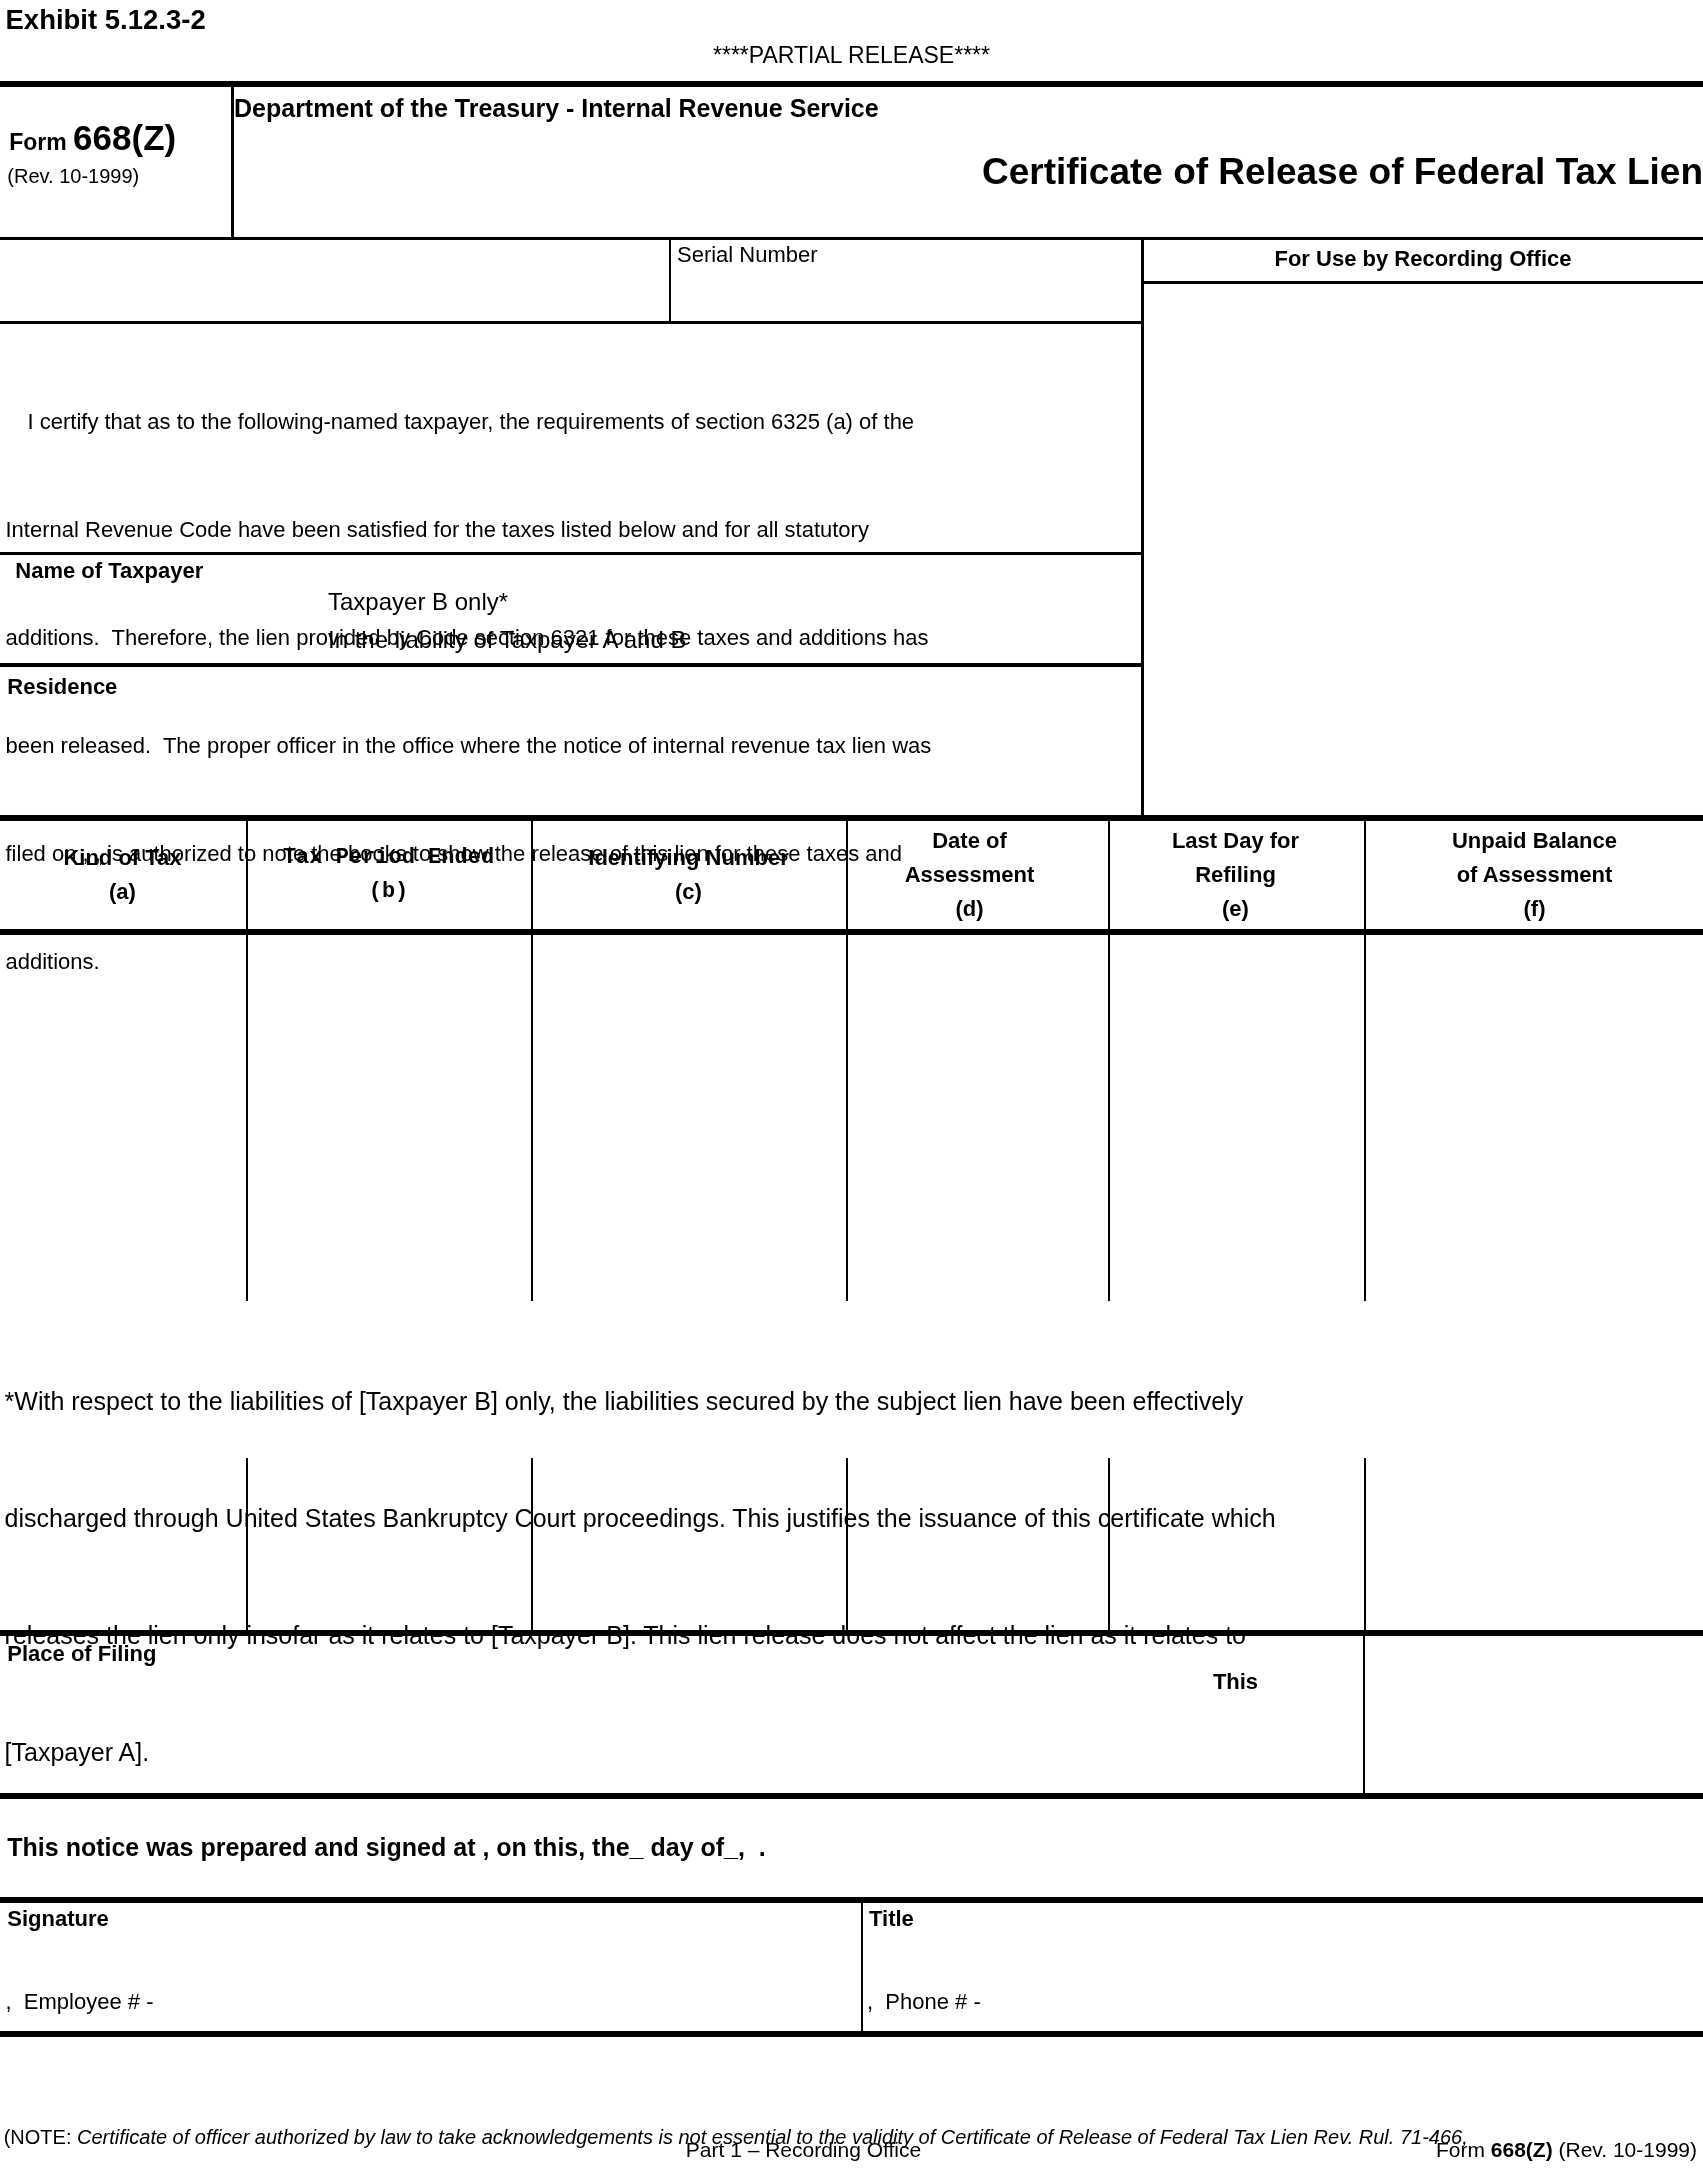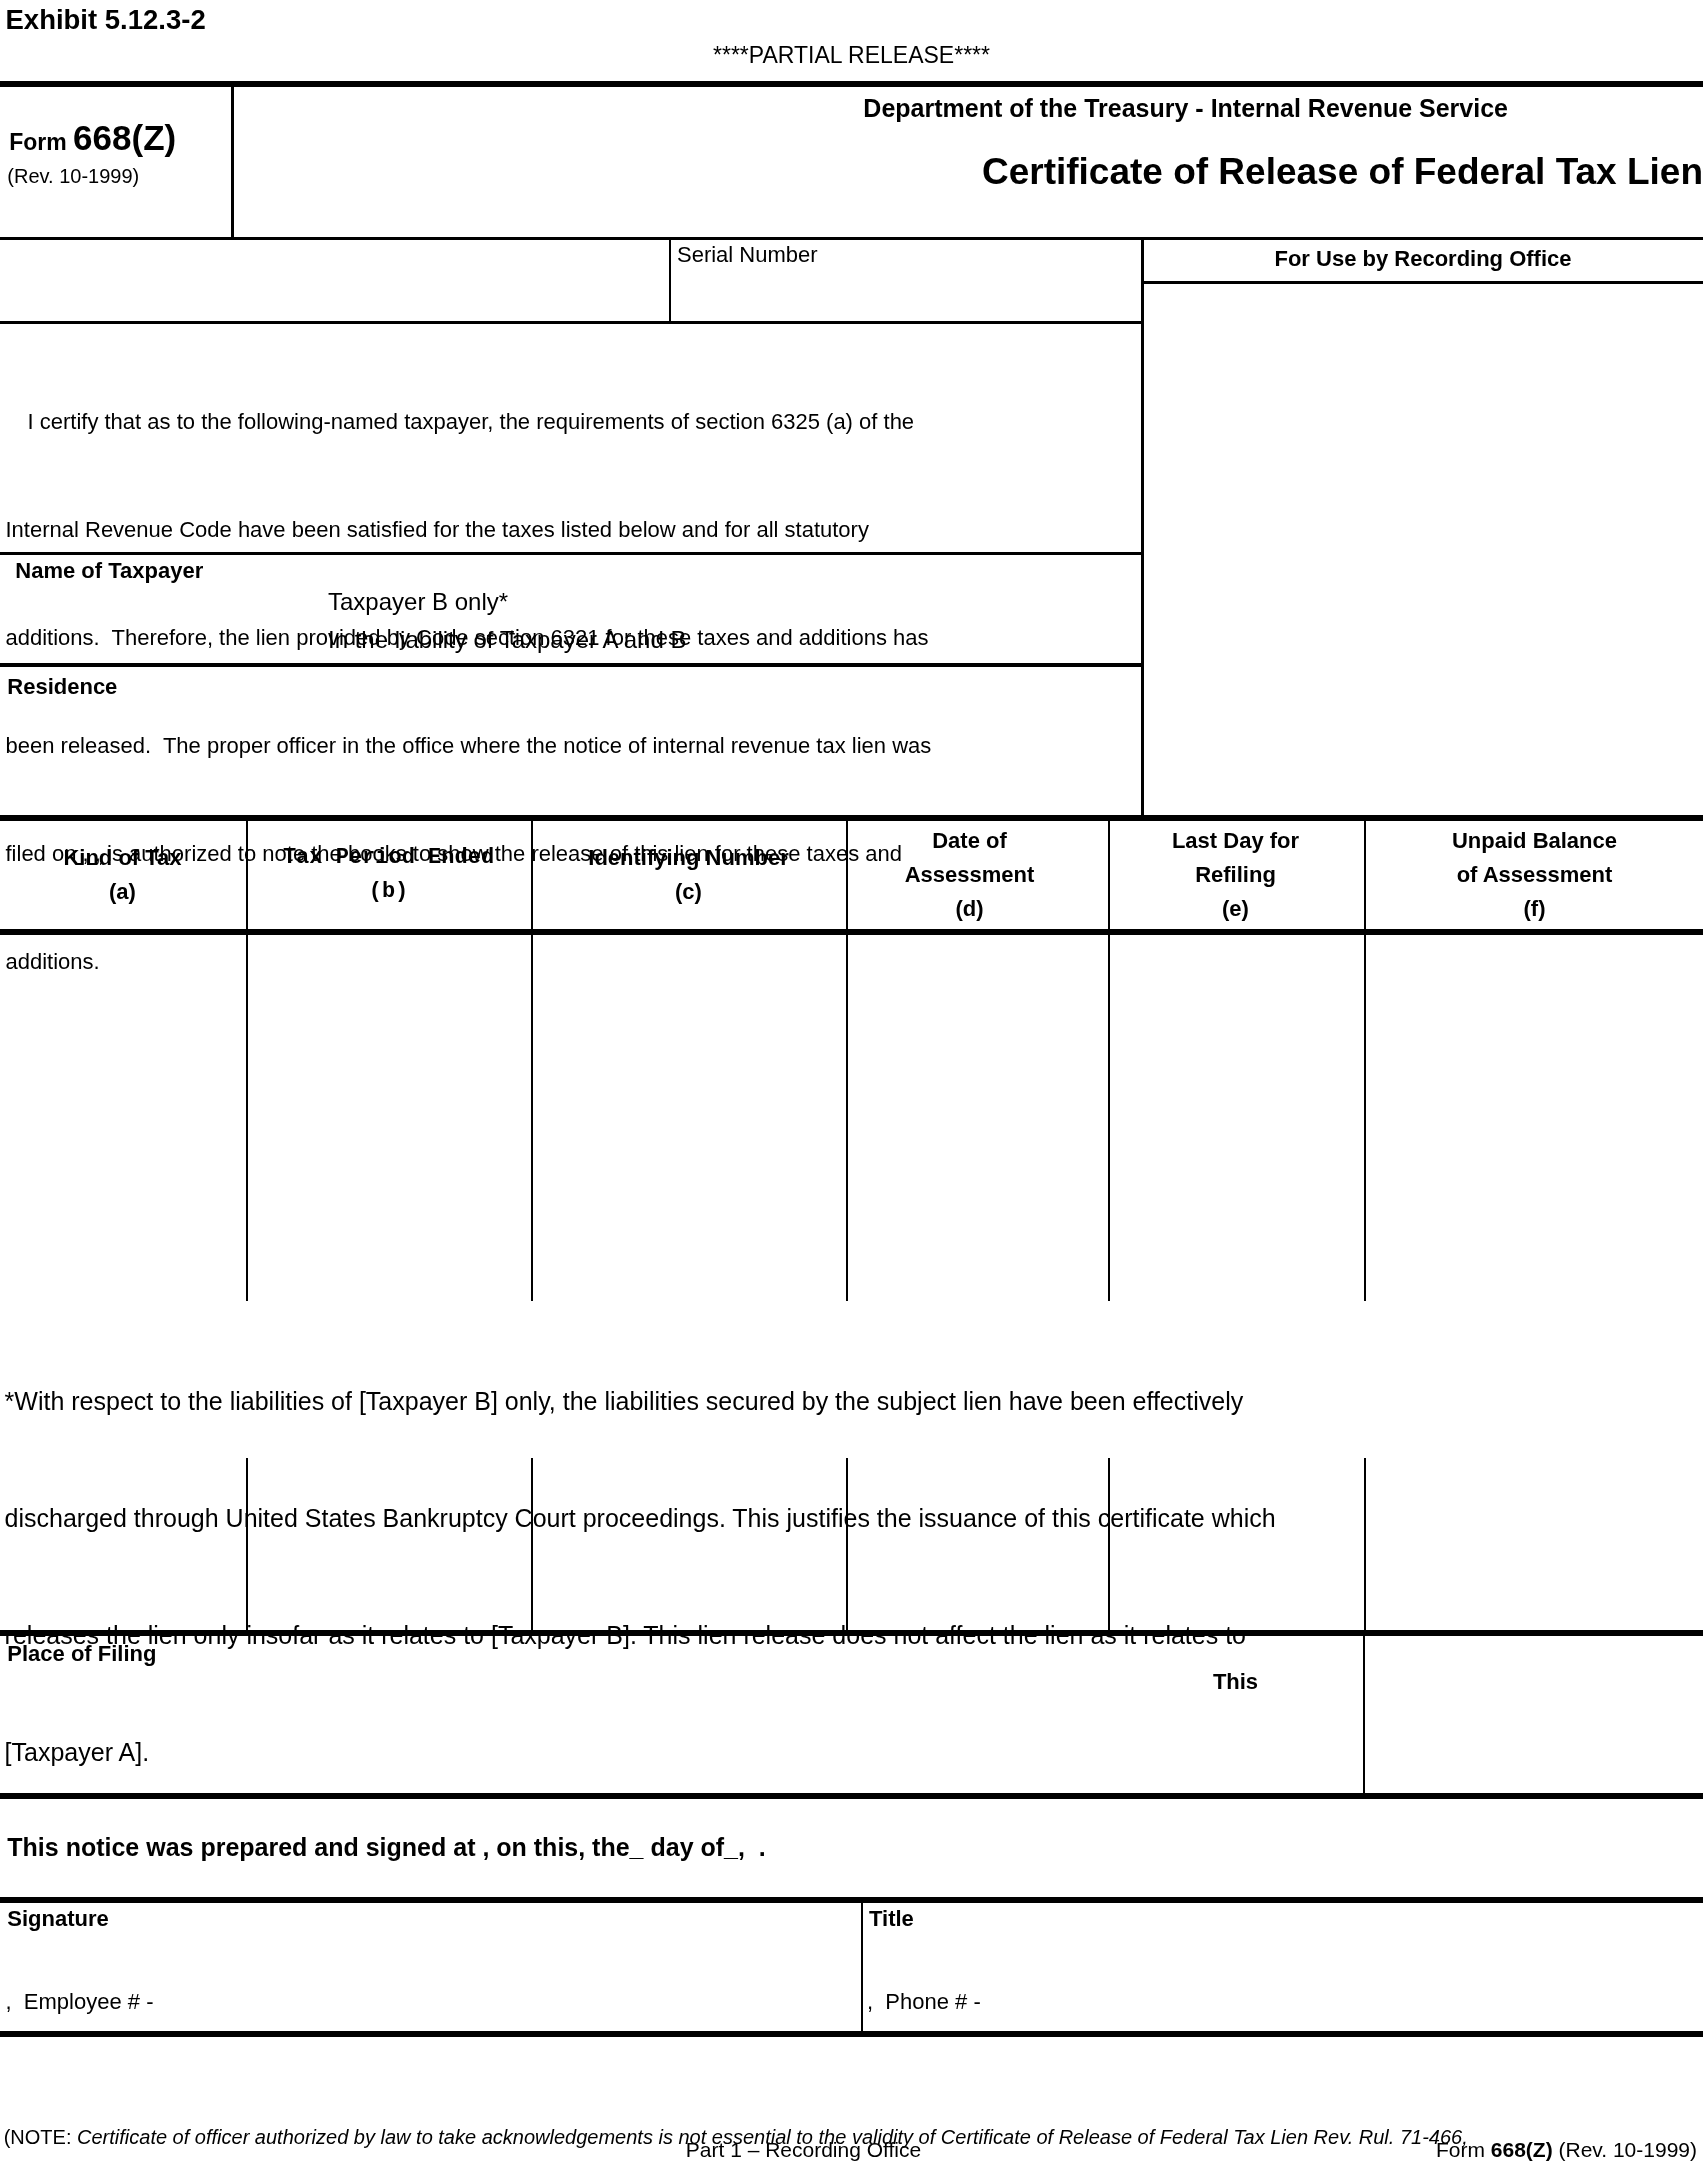--- a/index.html
+++ b/index.html
@@ -14,21 +14,21 @@
   .it { font-style:italic; }
 
   #exhibit       { left:5.5px; top:3.7px; font-size:27.5px; font-weight:bold; }
   #banner        { left:0; top:42px; width:1703px; text-align:center; font-size:23px; font-weight:normal; }
 
   #ln-top        { left:0; top:81px; width:1703px; height:5.5px; }
   #vl-form       { left:231px; top:86px; width:2.8px; height:151px; }
   #form-line     { left:9.2px; top:118px; font-size:23px; font-weight:bold; }
   #form-line .num{ font-size:35px; }
   #form-rev      { left:7.3px; top:165px; font-size:20px; }
-  #dept          { left:234px; top:94px; width:1274px; text-align:right; font-size:25px; font-weight:bold;padding-left:24px; }
+  #dept          { left:234px; top:94px; width:1274px; text-align:left; font-size:25px; font-weight:bold; }
   #cert-title    { left:234px; top:151px; width:1469px; text-align:right; font-size:37px; font-weight:bold; }
 
   #ln-serial-top    { left:0; top:237px; width:1703px; height:2.8px; }
   #vl-serial        { left:669px; top:240px; width:1.8px; height:82px; }
   #serial-label     { left:677px; top:242px; font-size:22px; }
   #vl-rec           { left:1141px; top:240px; width:2.8px; height:576px; }
   #rec-label        { left:1143px; top:246px; width:560px; text-align:center; font-size:22px; font-weight:bold; }
   #ln-rec           { left:1143px; top:281px; width:560px; height:2.8px; }
   #ln-serial-bottom { left:0; top:321px; width:1141px; height:2.8px; }
 

